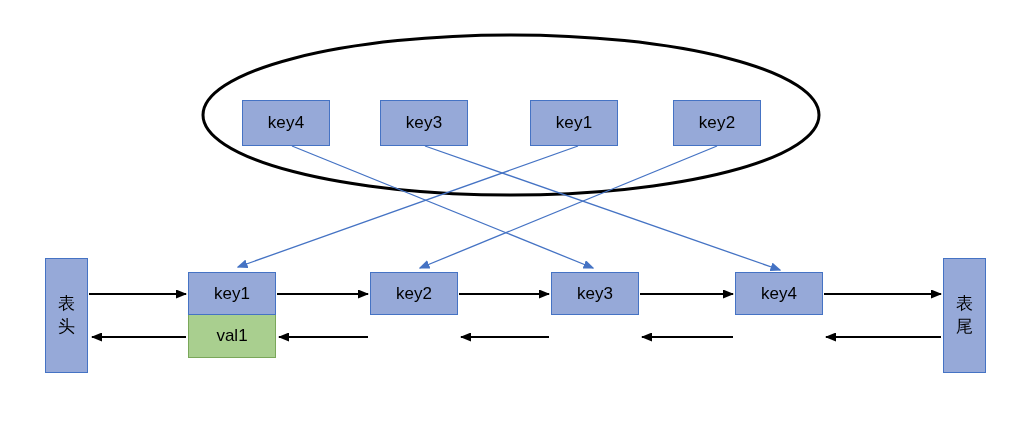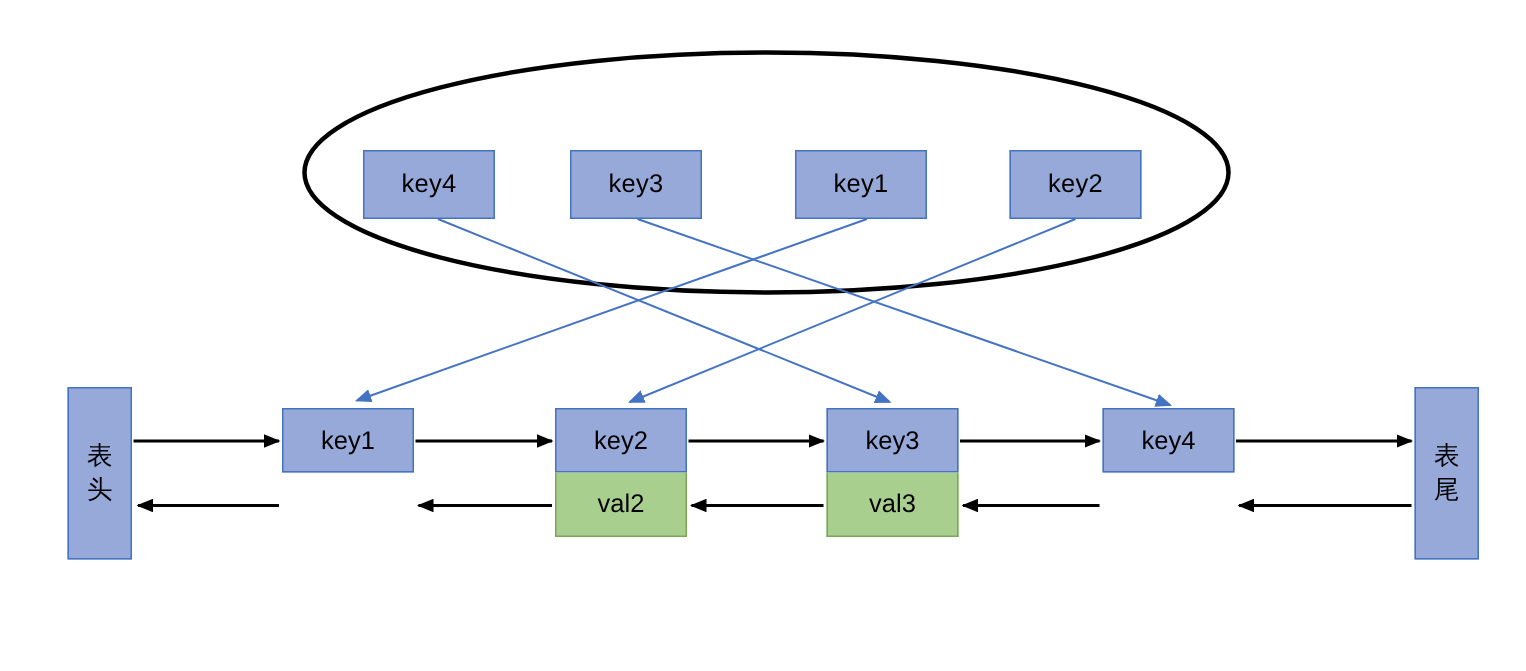--- a/index.html
+++ b/index.html
@@ -144,35 +144,32 @@
       <div class="node hash-key" style="left: 673px; top: 100px;">
         <span>key2</span>
       </div>
     </div>
 
   <div id="list-entries">
       <div class="entry" style="left: 188px; top: 272px;">
         <div class="cell key">
           <span>key1</span>
         </div>
+        <div class="cell val">
+          <span>val1</span>
+        </div>
       </div>
       <div class="entry" style="left: 370px; top: 272px;">
         <div class="cell key">
           <span>key2</span>
         </div>
-        <div class="cell val">
-          <span>val2</span>
-        </div>
       </div>
       <div class="entry" style="left: 551px; top: 272px;">
         <div class="cell key">
           <span>key3</span>
-        </div>
-        <div class="cell val">
-          <span>val3</span>
         </div>
       </div>
       <div class="entry" style="left: 735px; top: 272px;">
         <div class="cell key">
           <span>key4</span>
         </div>
       </div>
     </div>
 
 </div>

